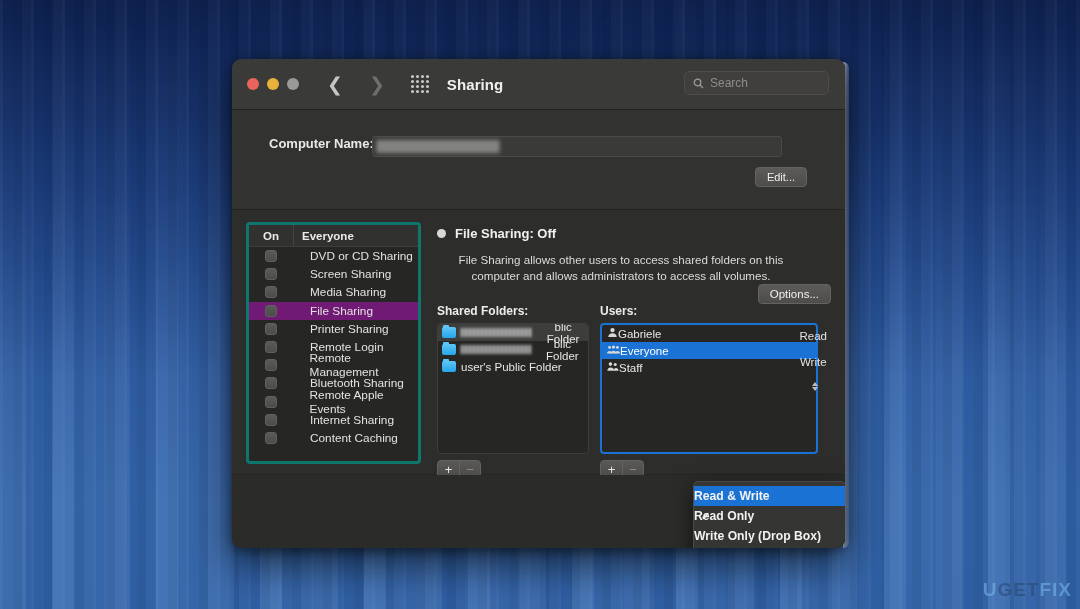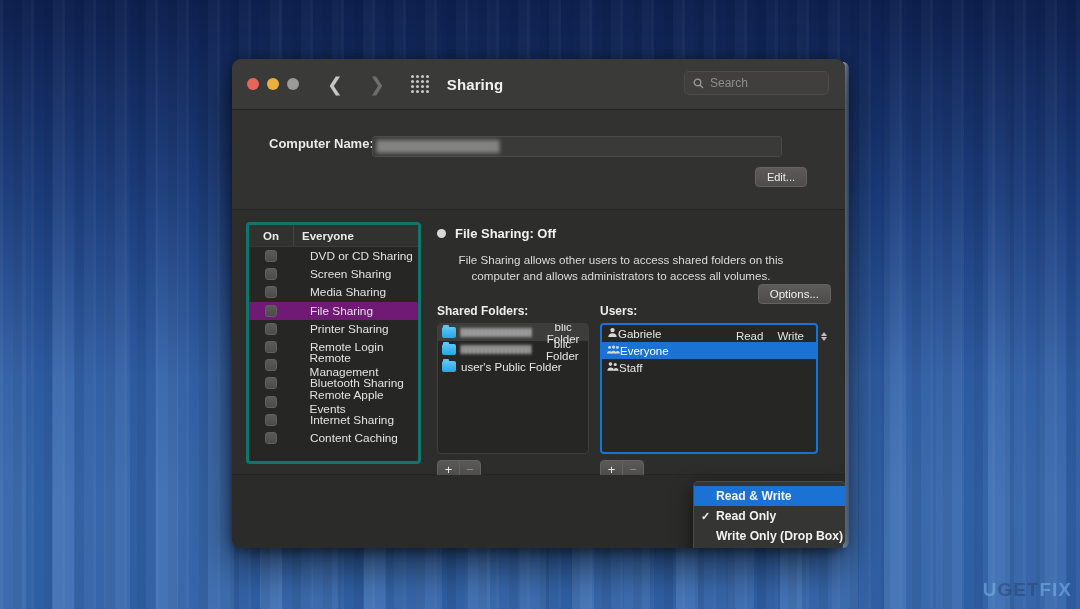--- a/index.html
+++ b/index.html
@@ -219,21 +219,21 @@
   .fblur {
     display:inline-block; height: 9px;
     background: repeating-linear-gradient(to right,
       rgba(235,235,235,0.9) 0px, rgba(235,235,235,0.9) 2px,
       rgba(120,120,120,0.45) 2px, rgba(120,120,120,0.45) 4px);
     filter: blur(1.5px); vertical-align: middle; margin-right:1px;
   }
 
   .urowhead {
     position:absolute; right: 6px; top: 3px;
-    color:#e2e2e0; font-size: 11.5px; display:flex; align-items:center; gap: 14px;
+    color:#e2e2e0; font-size: 11.5px; display:flex; align-items:center; gap: 14px; flex-direction: column;
   }
   .stepper { display:flex; flex-direction:column; gap:1px; margin-left: 3px; }
   .stepper i { width:0;height:0;border-left:3px solid transparent;border-right:3px solid transparent; }
   .stepper i.up { border-bottom: 4px solid #bdbdbb; }
   .stepper i.dn { border-top: 4px solid #bdbdbb; }
 
   .urow { height: 17px; display:flex; align-items:center; padding-left: 5px; color:#e6e6e4; font-size: 11.5px; position:relative; }
   .urow.sel { background: #1a72d4; color:#fff; }
 
   .pbtns { margin-top: 6px; display:inline-flex;
@@ -249,21 +249,21 @@
     position:absolute;
     left: 461px; top: 271px;
     width: 153px;
     background: #353534;
     border: 1px solid #4a4a49;
     border-radius: 5px;
     box-shadow: 0 6px 20px rgba(0,0,0,0.6);
     padding: 4px 0;
     z-index: 30;
   }
-  .mitem { height: 20px; display:flex; align-items:center; color:#f2f2f0; font-size: 12.2px; font-weight:bold; padding-left: 22px; position:relative; }
+  .mitem { height: 20px; display:flex; align-items:center; color:#f2f2f0; font-size: 12.2px; font-weight:bold; position:relative; }
   .mitem.hl { background: #1a72d4; }
   .mitem .chk { position:absolute; left: 7px; font-size: 11px; font-weight:bold; }
 
   
   .footer { position:relative; height: 72px; background: #2b2b2a; }
   .helpbtn {
     position:absolute; right: 15px; bottom: 15px;
     width: 17px; height: 17px; border-radius: 50%;
     background: #575755; color:#e4e4e2;
     font-size: 11.5px; font-weight: bold;

